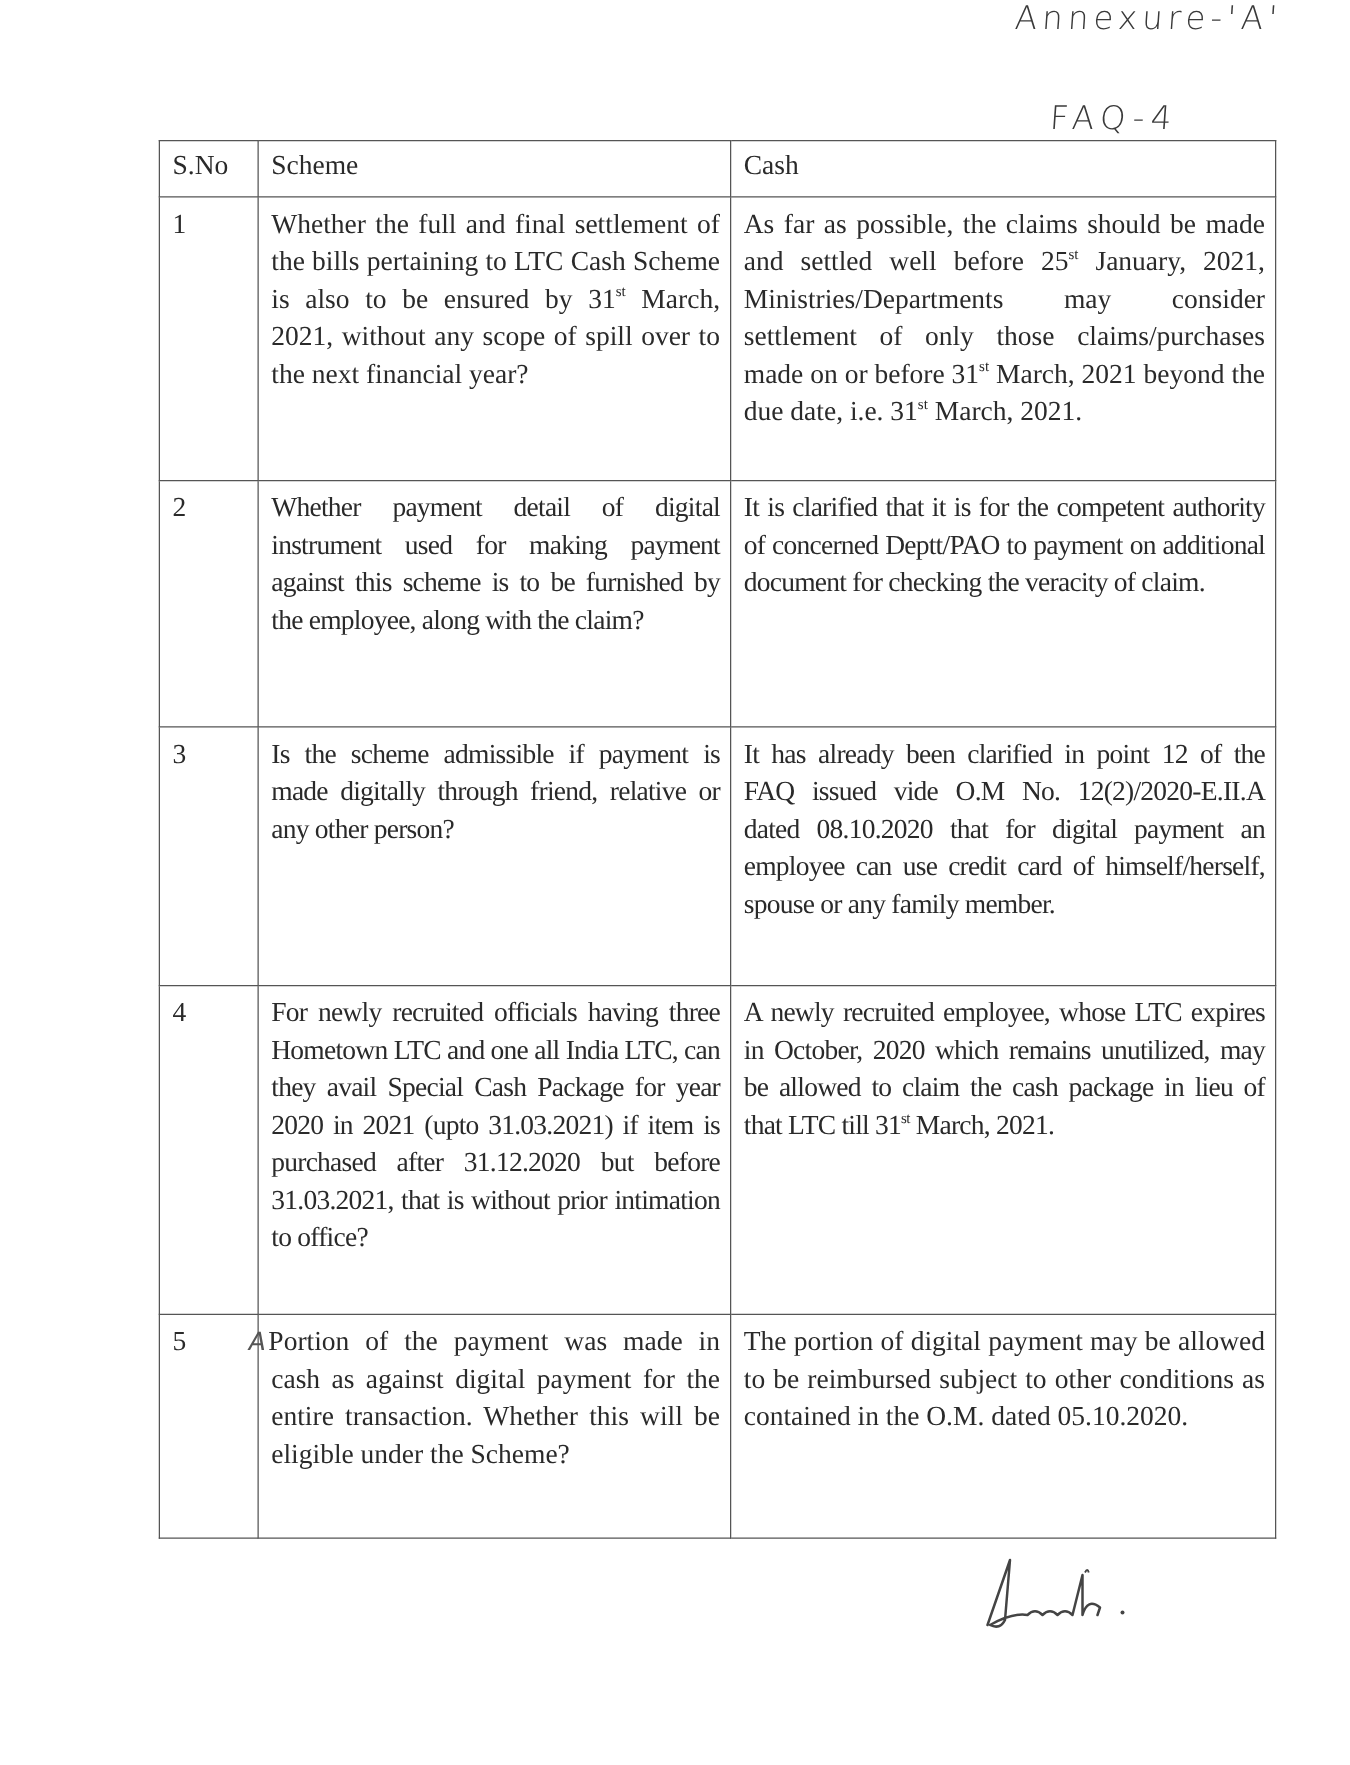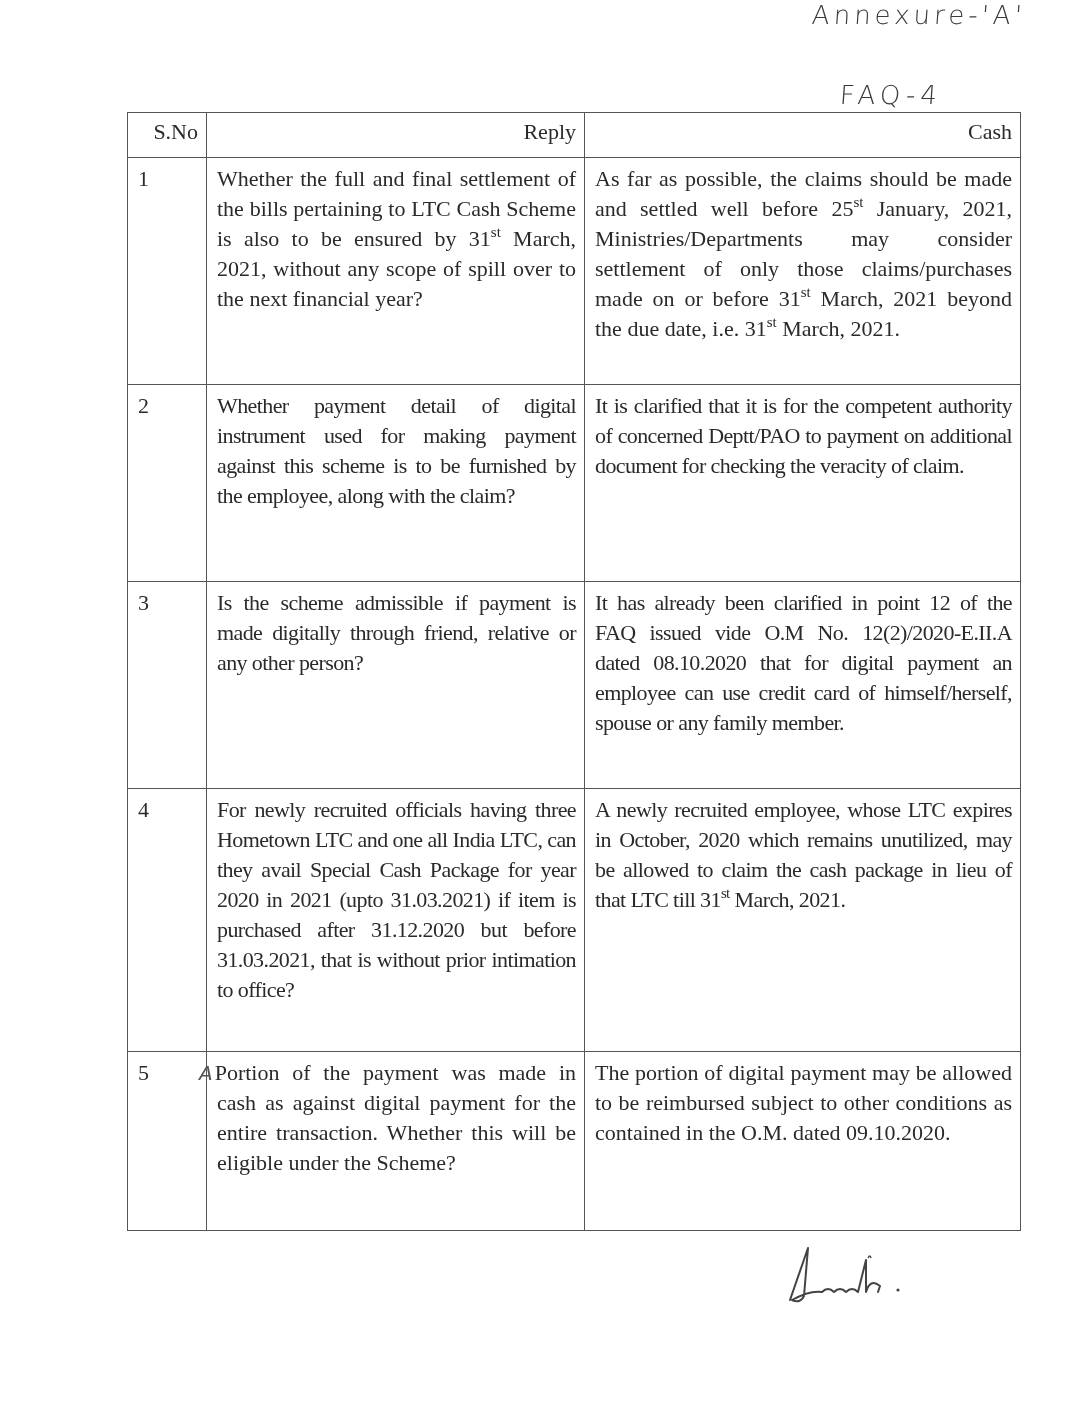--- a/index.html
+++ b/index.html
@@ -31,27 +31,27 @@
       font-size: 22px;
       line-height: 30px;
     }
     table.faq td, table.faq th {
       border: 1.5px solid #555;
       vertical-align: top;
       padding: 6px 8px 0 10px;
       text-align: justify;
       font-weight: normal;
     }
-    table.faq th { text-align: right; height: 40px; padding-top: 4px; }
+    table.faq th { text-align: left; height: 40px; padding-top: 4px; }
     col.c1 { width: 79px; }
     col.c2 { width: 378px; }
     col.c3 { width: 436px; }
     .justify { text-align: justify; text-align-last: left; }
     .condensed { letter-spacing: -0.6px; font-family: Liberation Serif, serif; }
-    sup { font-size: 15px; line-height: 0; vertical-align: 9px; }
+    sup { font-size: 12px; line-height: 0; vertical-align: 9px; }
     .snum { text-align: left !important; }
 
     .r1 td { height: 220px; }
     .r2 td { height: 190px; }
     .r3 td { height: 200px; }
     .r4 td { height: 256px; }
     .r5 td { height: 172px; }
 
     .mark-a {
       font-family: "DejaVu Sans", sans-serif;
@@ -72,21 +72,21 @@
 
 <table class="faq">
   <colgroup>
       <col class="c1">
       <col class="c2">
       <col class="c3">
     </colgroup>
   <thead>
     <tr>
       <th>S.No</th>
-      <th>Reply</th>
+      <th>Scheme</th>
       <th>Cash</th>
     </tr>
   </thead>
   <tbody>
     <tr class="r1">
       <td class="snum">1</td>
       <td class="justify"><span>Whether the full and final settlement of the bills pertaining to LTC Cash Scheme is also to be ensured by 31</span><sup>st</sup><span> March, 2021, without any scope of spill over to the next financial year?</span></td>
       <td class="justify"><span>As far as possible, the claims should be made and settled well before 25</span><sup>st</sup><span> January, 2021, Ministries/Departments may consider settlement of only those claims/purchases made on or before 31</span><sup>st</sup><span> March, 2021 beyond the due date, i.e. 31</span><sup>st</sup><span> March, 2021.</span></td>
     </tr>
     <tr class="r2">
@@ -100,21 +100,21 @@
       <td class="justify condensed">It has already been clarified in point 12 of the FAQ issued vide O.M No. 12(2)/2020-E.II.A dated 08.10.2020 that for digital payment an employee can use credit card of himself/herself, spouse or any family member.</td>
     </tr>
     <tr class="r4">
       <td class="snum">4</td>
       <td class="justify condensed">For newly recruited officials having three Hometown LTC and one all India LTC, can they avail Special Cash Package for year 2020 in 2021 (upto 31.03.2021) if item is purchased after 31.12.2020 but before 31.03.2021, that is without prior intimation to office?</td>
       <td class="justify condensed"><span>A newly recruited employee, whose LTC expires in October, 2020 which remains unutilized, may be allowed to claim the cash package in lieu of that LTC till 31</span><sup>st</sup><span> March, 2021.</span></td>
     </tr>
     <tr class="r5">
       <td class="snum">5</td>
       <td class="justify"><span class="mark-a">A</span><span>Portion of the payment was made in cash as against digital payment for the entire transaction. Whether this will be eligible under the Scheme?</span></td>
-      <td class="justify">The portion of digital payment may be allowed to be reimbursed subject to other conditions as contained in the O.M. dated 09.10.2020.</td>
+      <td class="justify">The portion of digital payment may be allowed to be reimbursed subject to other conditions as contained in the O.M. dated 05.10.2020.</td>
     </tr>
   </tbody>
 </table>
 
 <svg id="signature" viewBox="0 0 140 70">
   <path d="M20 62 L38 10 L34 58 Q30 66 22 62 Q40 52 52 54 Q58 48 64 54 Q70 48 76 54 Q82 48 88 54 L96 22 L96 54 Q100 40 110 48 L108 54" fill="none" stroke="#444" stroke-width="2" stroke-linecap="round" stroke-linejoin="round"></path>
   <path d="M98 20 q2 -4 3 0" fill="none" stroke="#444" stroke-width="1.5"></path>
   <circle cx="128" cy="52" r="1.6" fill="#444"></circle>
 </svg>
 

